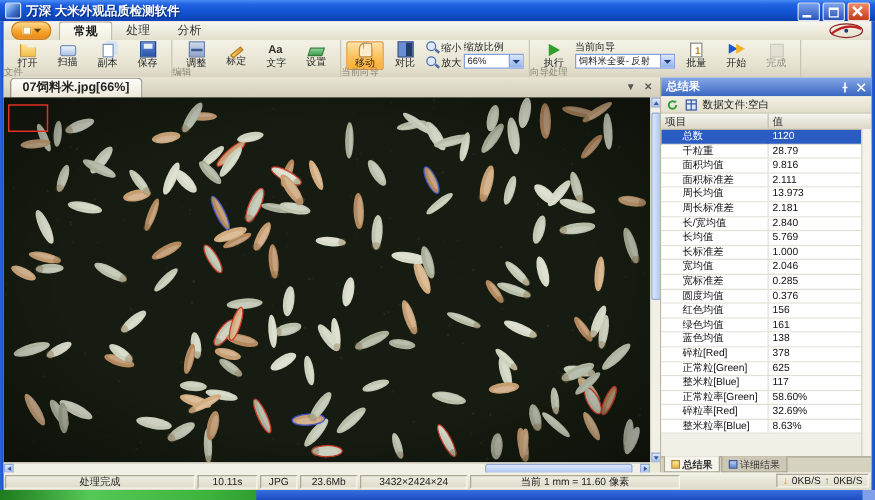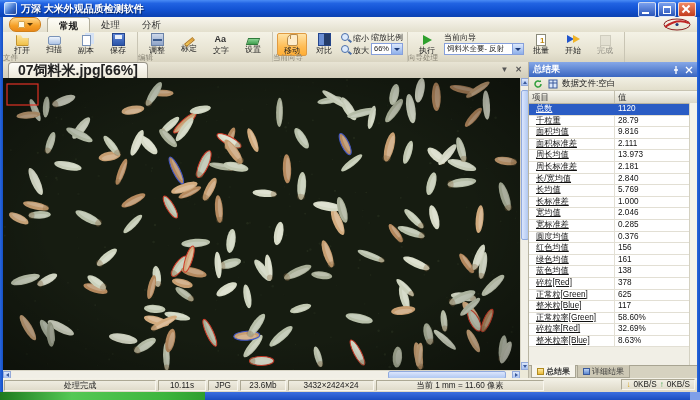--- a/index.html
+++ b/index.html
@@ -78,21 +78,21 @@
   .ic-play{width:0;height:0;border-left:9px solid #2ea02e;border-top:5.5px solid transparent;border-bottom:5.5px solid transparent;margin:1px 2px;}
   .ic-batch{width:10px;height:12px;background:#fff;border:1px solid #8a8a7a;margin-top:1px;}
   .ic-batch::after{content:"1";position:absolute;left:3px;top:1px;font-size:8px;color:#c08a10;font-weight:bold;}
   .ic-start::before{content:"";position:absolute;left:0;top:2px;border-left:7px solid #2255cc;border-top:4.5px solid transparent;border-bottom:4.5px solid transparent;}
   .ic-start::after{content:"";position:absolute;left:6px;top:2px;border-left:7px solid #f0b428;border-top:4.5px solid transparent;border-bottom:4.5px solid transparent;}
   .ic-finish{background:#d8d5c8;border:1px solid #a8a596;margin-top:1px;width:11px;height:11px;}
 
   
   .viewer{position:absolute;left:3px;top:62px;width:525px;height:316px;background:#ece9d8;}
   .tabstrip{position:absolute;left:0;top:0;right:0;height:16px;background:linear-gradient(180deg,#e8e4d4,#d2cdba);border-bottom:1px solid #a8a492;}
-  .vtab{position:absolute;left:5px;bottom:0;height:15px;line-height:15px;padding:0 9px;font-size:14px;font-weight:bold;color:#222;
+  .vtab{position:absolute;left:5px;bottom:0;height:15px;line-height:15px;padding:0 9px;font-size:10px;font-weight:bold;color:#222;
     background:linear-gradient(180deg,#fefdf9,#ece8d8);border:1px solid #9a968a;border-bottom:none;border-radius:4px 4px 0 0;}
   .ts-btn{position:absolute;top:2px;width:11px;height:11px;color:#555;font-size:8px;line-height:11px;text-align:center;}
   .ts-down{right:18px;} .ts-close{right:4px;font-weight:bold;}
   .canvas{position:absolute;left:0;top:16px;right:8px;bottom:8px;background:#161c11;overflow:hidden;}
   .canvas svg{display:block;}
 
   
   .vscroll{position:absolute;right:0;top:16px;bottom:8px;width:8px;background:#f1efe6;border-left:1px solid #d8d5c6;box-sizing:border-box;}
   .hscroll{position:absolute;left:0;bottom:0;right:8px;height:8px;background:#f1efe6;border-top:1px solid #d8d5c6;box-sizing:border-box;}
   .sb-btn{position:absolute;width:8px;height:8px;background:linear-gradient(180deg,#dde8fc,#a8c0ee);border:1px solid #93a9da;box-sizing:border-box;}
@@ -113,21 +113,21 @@
   .pin-ico{right:16px;} .x-ico{right:3px;}
   .ptool{position:absolute;left:0;top:15px;right:0;height:14px;background:linear-gradient(180deg,#f2f0e4,#e2decb);
     display:flex;align-items:center;gap:3px;padding-left:3px;font-size:8.5px;color:#222;border-bottom:1px solid #c8c4b2;box-sizing:border-box;}
   .ptool .tbtn{width:12px;height:12px;display:flex;align-items:center;justify-content:center;}
   .ptable{position:absolute;left:0;top:29px;right:0;bottom:13px;background:#f1efe6;overflow:hidden;}
   .thead{display:flex;height:12px;background:linear-gradient(180deg,#f6f5ee,#dbd7c8);border-bottom:1px solid #b5b2a2;font-size:8.5px;color:#333;}
   .thead div{line-height:12px;padding-left:3px;box-sizing:border-box;}
   .th1{width:86px;border-right:1px solid #c2bfae;}
   .th2{flex:1;}
   .trow{display:flex;height:10.6px;background:#fff;border-bottom:1px solid #e2dfd4;font-size:8.2px;color:#111;}
-  .trow .tc1{width:86px;border-right:1px solid #e2dfd4;padding-left:7px;line-height:10px;white-space:nowrap;overflow:hidden;box-sizing:border-box;text-decoration:underline;}
+  .trow .tc1{width:86px;border-right:1px solid #e2dfd4;padding-left:17px;line-height:10px;white-space:nowrap;overflow:hidden;box-sizing:border-box;}
   .trow .tc2{flex:1;padding-left:3px;line-height:10px;white-space:nowrap;}
   .trow.sel{background:#2a5cc4;color:#fff;}
   .trow.sel .tc1{border-right-color:#2a5cc4;}
   .tscroll{position:absolute;right:0;top:12px;bottom:0;width:7px;background:#f4f2ea;border-left:1px solid #d4d1c2;}
   .ptabs{position:absolute;left:0;bottom:0;right:0;height:13px;background:#d6d2c0;display:flex;align-items:flex-end;gap:1px;padding-left:2px;border-top:1px solid #a8a492;box-sizing:border-box;}
   .ptab{height:12px;display:flex;align-items:center;gap:2px;padding:0 5px;font-size:8px;color:#333;
     border:1px solid #a8a492;border-top:none;background:#cdc8b5;}
   .ptab.active{background:#f6f4ec;font-weight:bold;}
   .mini-sq{width:7px;height:7px;box-sizing:border-box;}
   .mini-yellow{background:linear-gradient(180deg,#ffe9a0,#e8b93a);border:1px solid #b08a20;}
@@ -240,21 +240,21 @@
               <span class="ic ic-zoom" style="width: 10px; height: 10px;"></span>
               <span>缩小</span>
             </div>
             <div class="rsmall">
               <span class="ic ic-zoom" style="width: 10px; height: 10px;"></span>
               <span>放大</span>
             </div>
           </div>
           <div class="rcombo-col">
             <div class="ccap">缩放比例</div>
-            <div class="combo" style="width: 32px;">
+            <div class="combo" style="width: 48px;">
               <div class="cval">66%</div>
               <div class="carr"></div>
             </div>
           </div>
         </div>
         <div class="rglabel">当前向导</div>
       </div>
       <div class="rgroup">
         <div class="ritems">
           <div class="rbtn">

